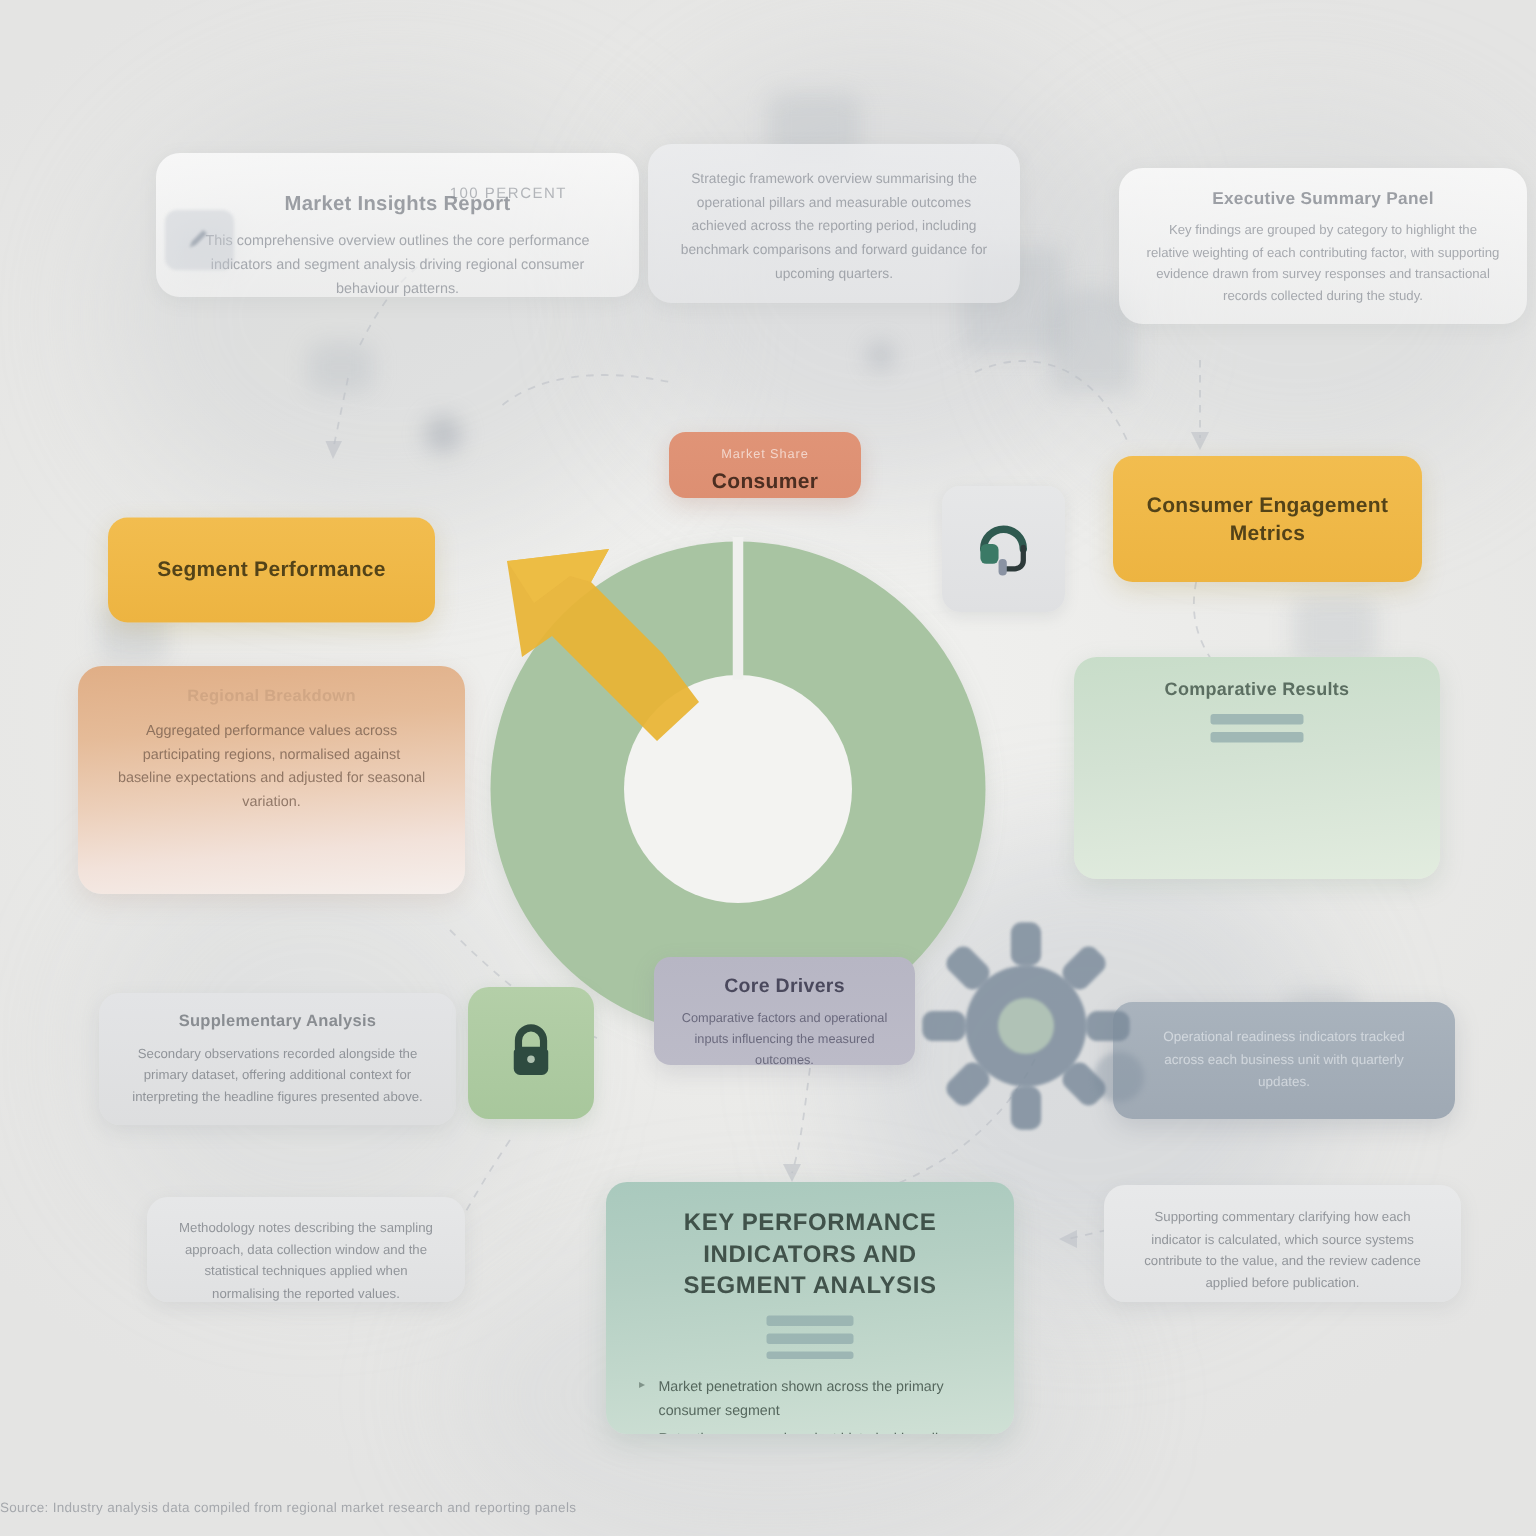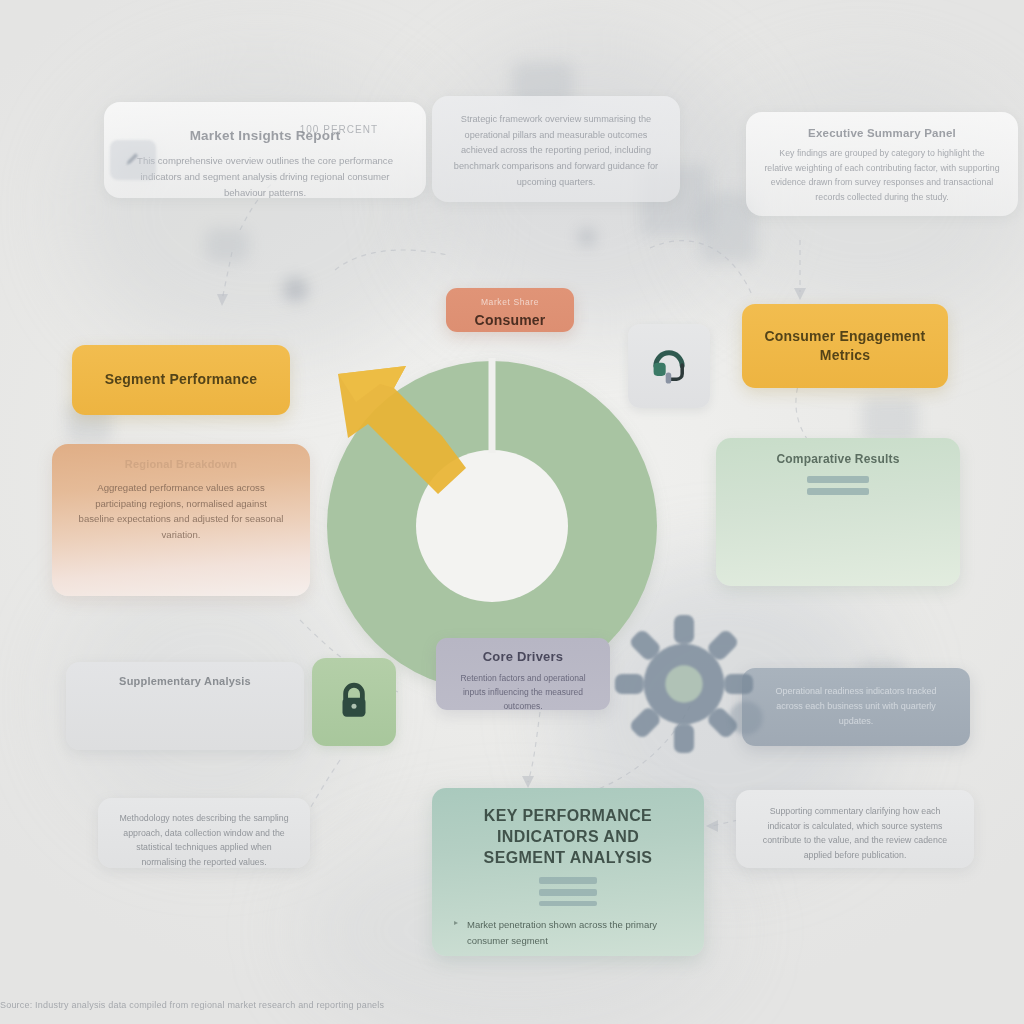--- a/index.html
+++ b/index.html
@@ -260,40 +260,41 @@
   <div class="card mint" style="left:716px;top:438px;width:244px;height:148px;padding:14px 18px;">
     <p class="title blurtext" style="font-size:12px;">Comparative Results</p>
     <div class="bars">
       <div class="bar" style="width:62px;"></div>
       <div class="bar" style="width:62px;"></div>
     </div>
   </div>
 
   <div class="card palegray" style="left:66px;top:662px;width:238px;height:88px;padding:13px 18px;">
     <p class="title blurtext" style="font-size:11px;margin-bottom:6px;">Supplementary Analysis</p>
+    <p class="body blurtext" style="font-size:8.8px;">Secondary observations recorded alongside the primary dataset, offering additional context for interpreting the headline figures presented above.</p>
   </div>
 
   <div class="card palegray" style="left:98px;top:798px;width:212px;height:70px;padding:13px 16px;background:linear-gradient(180deg,#e6e7e8 0%,#e0e1e2 100%);">
     <p class="body blurtext" style="font-size:8.8px;">Methodology notes describing the sampling approach, data collection window and the statistical techniques applied when normalising the reported values.</p>
   </div>
 
   <div class="card lav" style="left:436px;top:638px;width:174px;height:72px;padding:11px 14px;">
     <p class="title blurtext" style="margin-bottom:6px;">Core Drivers</p>
-    <p class="body blurtext" style="font-size:8.5px;">Retention factors and operational inputs influencing the measured outcomes.</p>
+    <p class="body blurtext" style="font-size:8.5px;">Comparative factors and operational inputs influencing the measured outcomes.</p>
   </div>
 
   <div class="card slate" style="left:742px;top:668px;width:228px;height:78px;padding:16px 20px;">
     <p class="body blurtext" style="font-size:9px;">Operational readiness indicators tracked across each business unit with quarterly updates.</p>
   </div>
 
   <div class="card palegray" style="left:736px;top:790px;width:238px;height:78px;padding:14px 16px;background:linear-gradient(180deg,#e8e9ea 0%,#e2e3e4 100%);">
     <p class="body blurtext" style="font-size:8.8px;">Supporting commentary clarifying how each indicator is calculated, which source systems contribute to the value, and the review cadence applied before publication.</p>
   </div>
 
-  <div class="card mintbig" style="left:404px;top:788px;width:272px;height:168px;padding:18px 22px;margin-left:28px;">
+  <div class="card mintbig" style="left:404px;top:788px;width:272px;height:168px;padding:18px 22px;">
     <p class="title blurtext">KEY PERFORMANCE INDICATORS AND SEGMENT ANALYSIS</p>
     <div class="bars">
       <div class="bar" style="width:58px;"></div>
       <div class="bar" style="width:58px;"></div>
       <div class="bar" style="width:58px;height:5px;"></div>
     </div>
     <ul class="bullets blurtext">
       <li>Market penetration shown across the primary consumer segment</li>
       <li>Retention measured against historical baseline targets</li>
 

